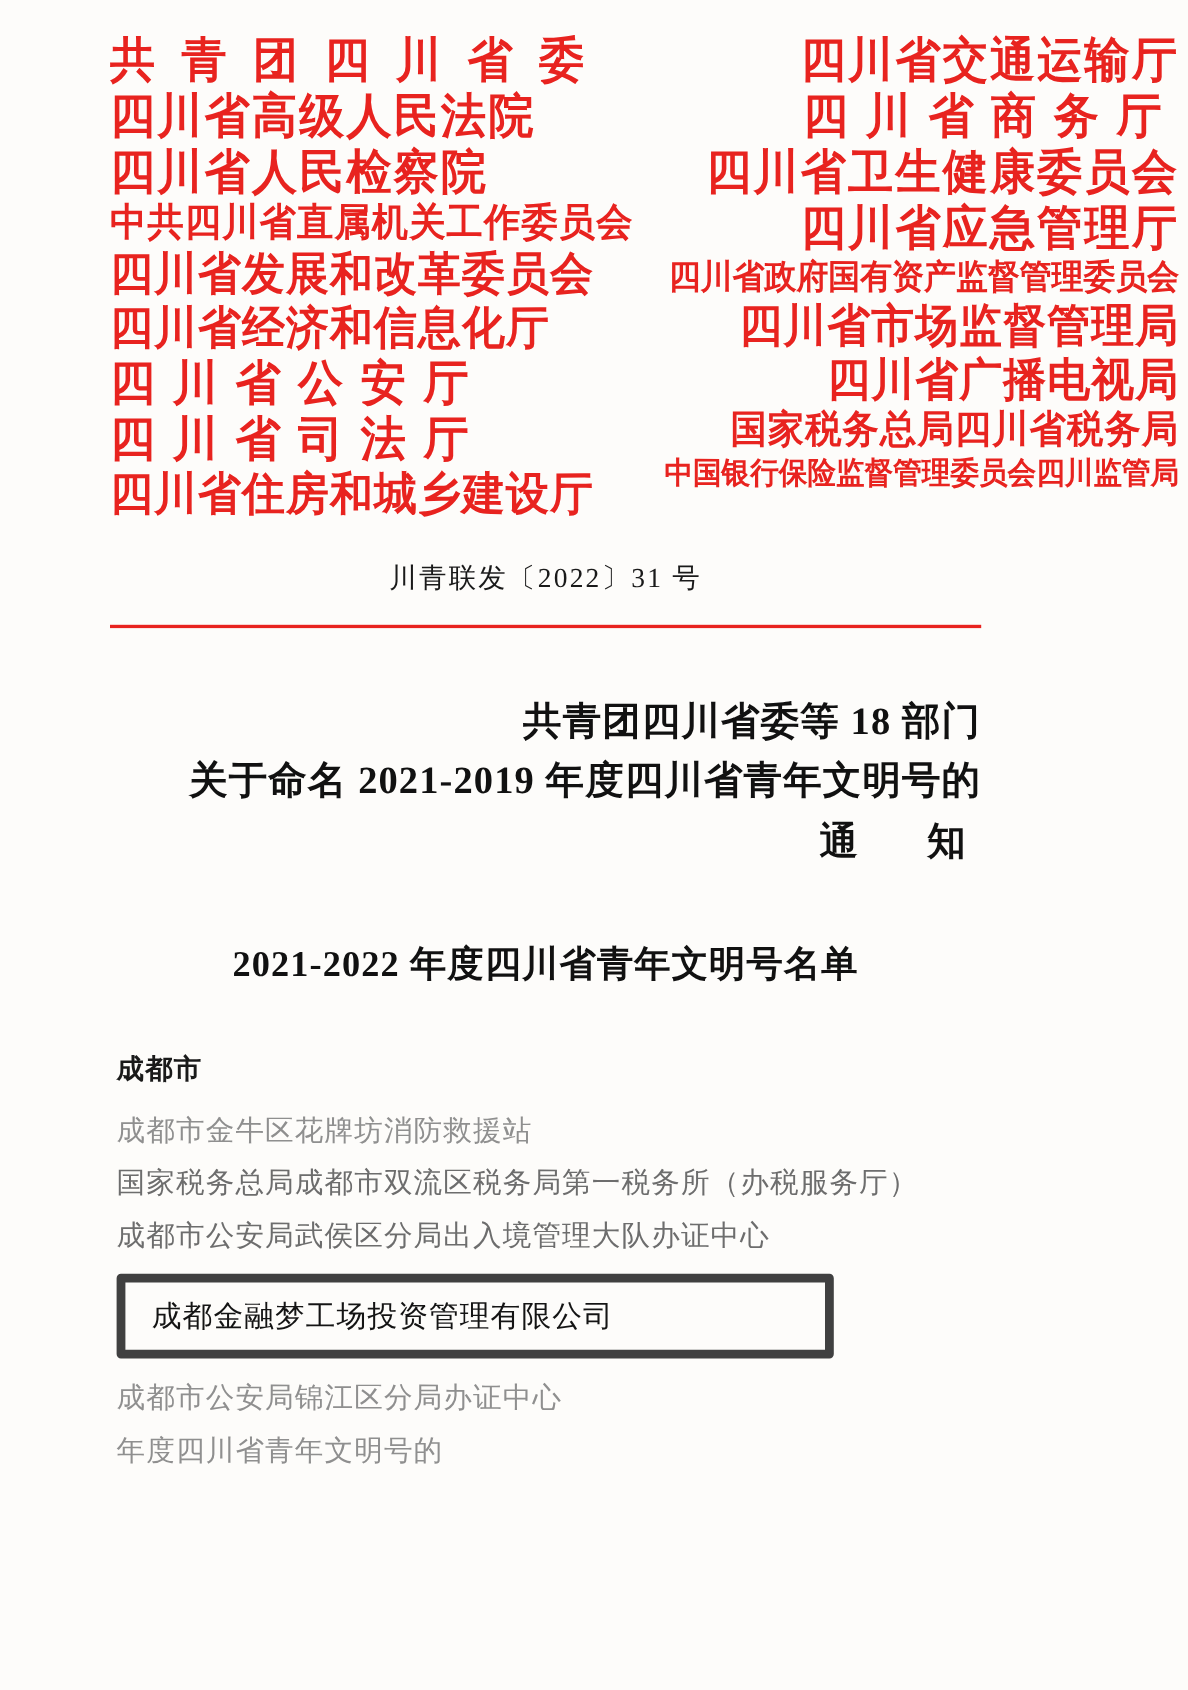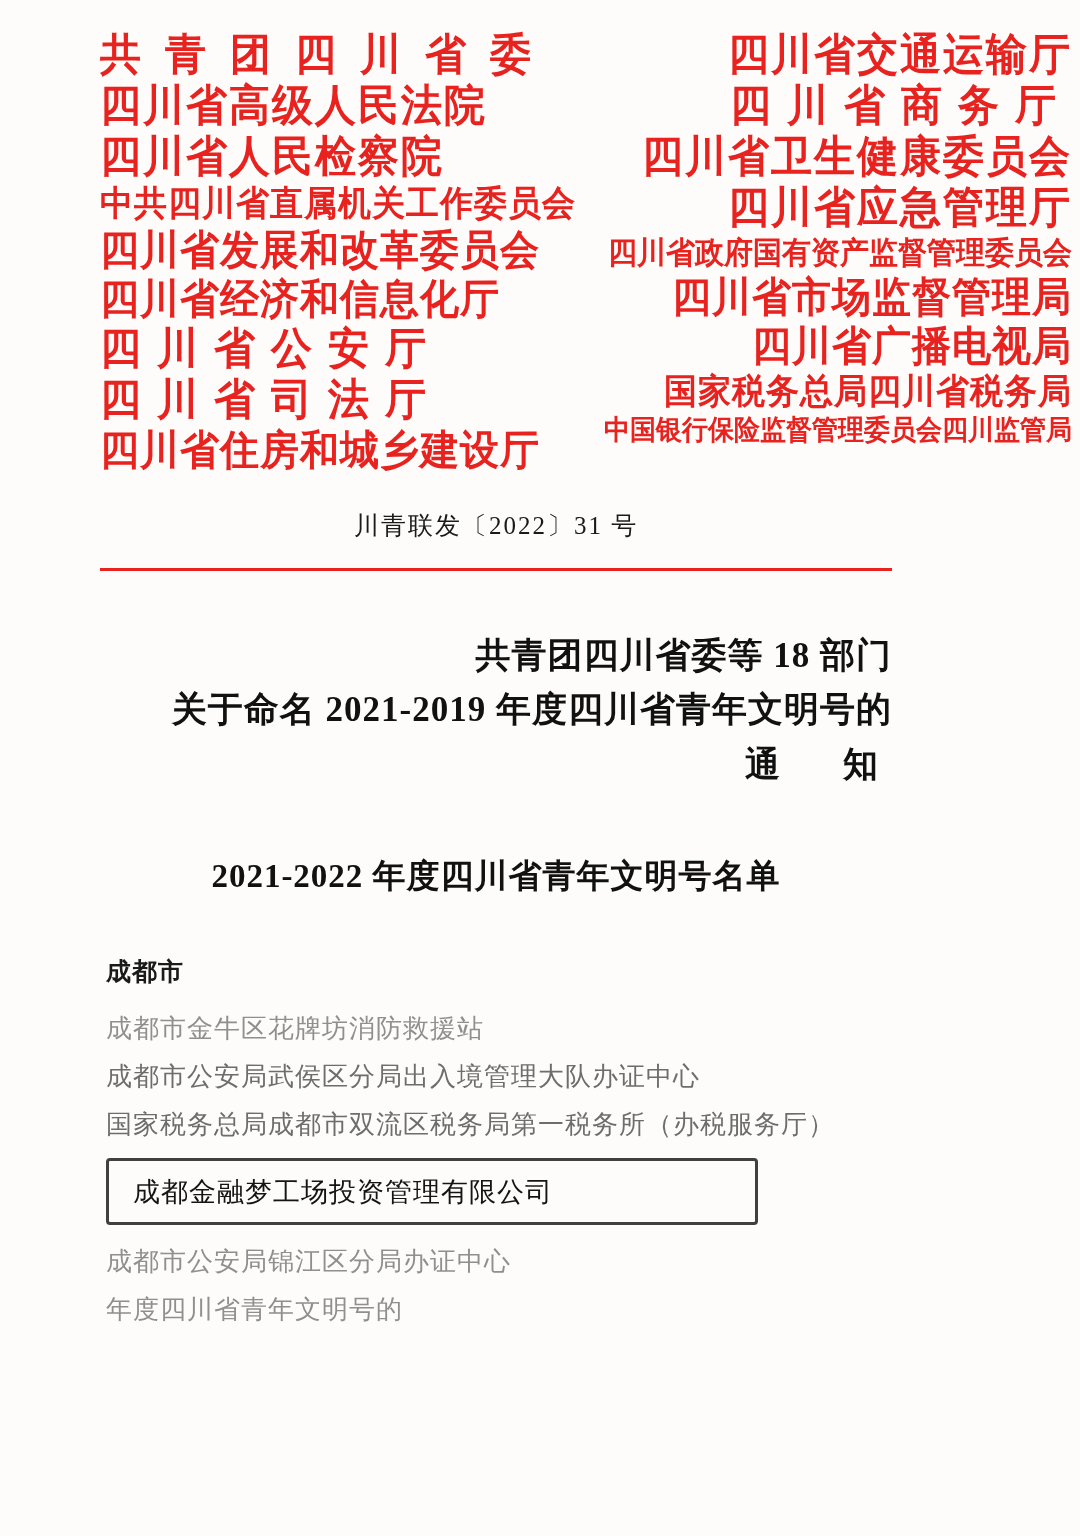--- a/index.html
+++ b/index.html
@@ -121,21 +121,21 @@
     color: #8f8f8f;
     padding: 11px 0;
     font-family: "DejaVu Sans", "Liberation Sans", sans-serif;
   }
   .list-item.dark {
     color: #6d6d6d;
   }
 
   .highlight-wrap {
     margin: 10px 0 12px 0;
-    border: 3px solid #404040;
+    border: 8px solid #404040;
     border-radius: 4px;
     width: 652px;
     box-sizing: border-box;
     padding: 17px 4px 17px 24px;
   }
   .highlight-wrap .list-item {
     color: #141414;
     padding: 0;
     font-size: 27px;
     letter-spacing: 1px;
@@ -183,22 +183,22 @@
     <div class="title-line">关于命名 2021-2019 年度四川省青年文明号的</div>
     <div class="title-line spaced">通　知</div>
   </div>
 
   <div class="subtitle">2021-2022 年度四川省青年文明号名单</div>
 
   <div class="list-block">
     <div class="city-name">成都市</div>
 
     <div class="list-item">成都市金牛区花牌坊消防救援站</div>
+    <div class="list-item dark">国家税务总局成都市双流区税务局第一税务所（办税服务厅）</div>
     <div class="list-item dark">成都市公安局武侯区分局出入境管理大队办证中心</div>
-    <div class="list-item dark">国家税务总局成都市双流区税务局第一税务所（办税服务厅）</div>
 
     <div class="highlight-wrap">
       <div class="list-item">成都金融梦工场投资管理有限公司</div>
     </div>
 
     <div class="list-item">成都市公安局锦江区分局办证中心</div>
     <div class="list-item">年度四川省青年文明号的</div>
   </div>
 
 </div>

